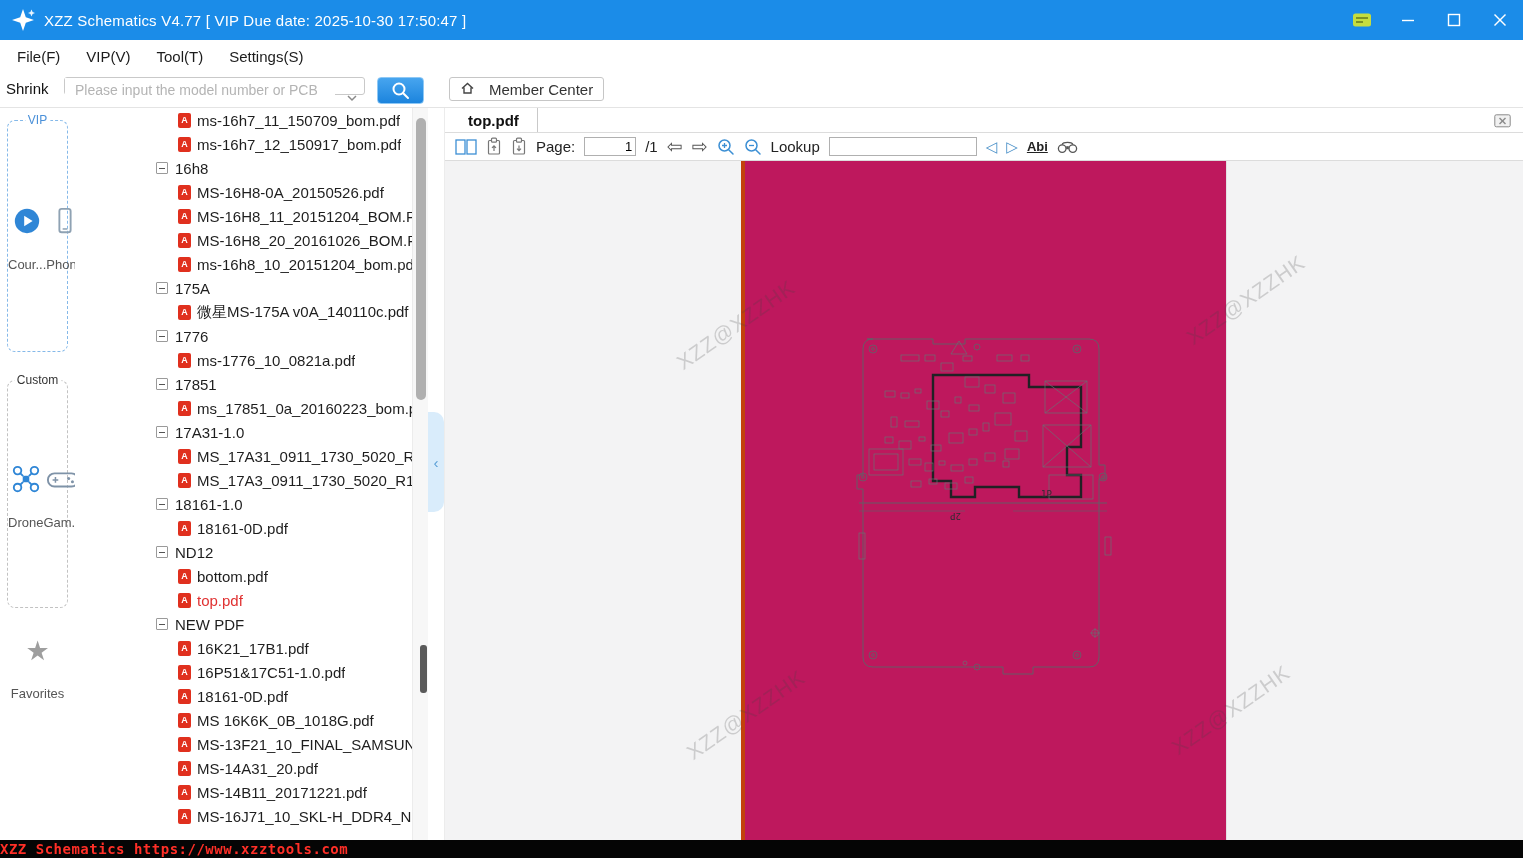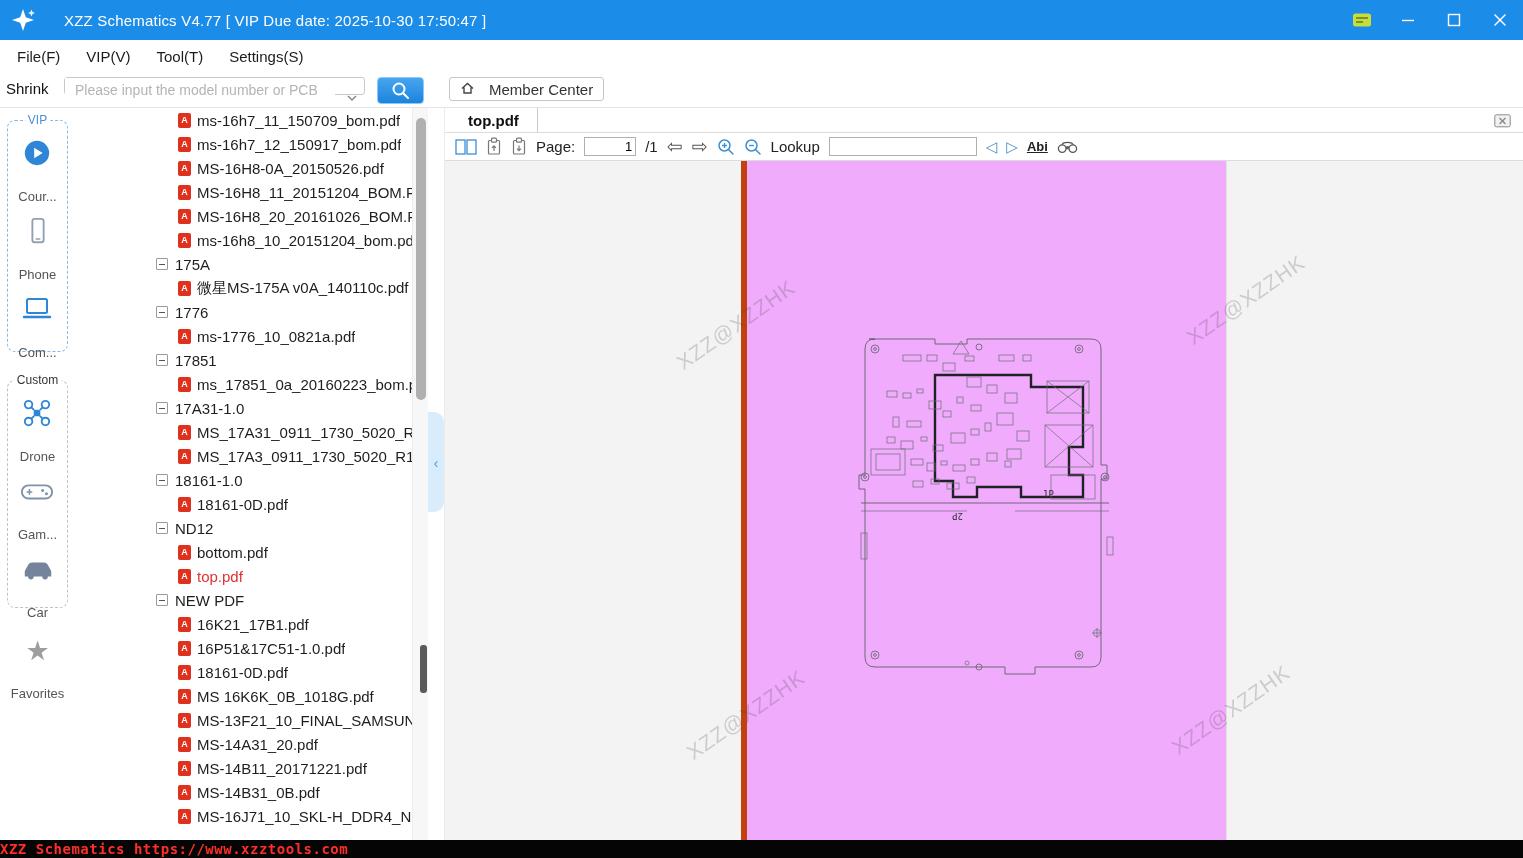--- a/index.html
+++ b/index.html
@@ -2,41 +2,41 @@
 <html><head>
 <meta charset="utf-8">
 <style>
   *{box-sizing:border-box;margin:0;padding:0}
   body{margin:0;background:#777;font-family:"Liberation Sans",sans-serif}
   #app{position:relative;width:1523px;height:858px;background:#fff;overflow:hidden;font-family:"Liberation Sans",sans-serif}
 
   
   .titlebar{position:absolute;left:0;top:0;width:1523px;height:40px;background:#1b8ce8;display:flex;align-items:center}
   .app-logo{margin-left:10px;display:flex;align-items:center}
-  .title{color:#fff;font-size:15px;margin-left:28px;letter-spacing:.2px}
+  .title{color:#fff;font-size:15px;margin-left:8px;letter-spacing:.2px}
   .win-controls{position:absolute;right:10px;top:0;height:40px;display:flex;align-items:center;gap:20px}
   .win-btn{width:26px;height:26px;display:flex;align-items:center;justify-content:center;cursor:pointer}
 
   
   .menubar{position:absolute;left:0;top:40px;width:1523px;height:32px;background:#fff;display:flex;align-items:flex-end;padding-left:4px}
   .menu-item{padding:0 13px;font-size:15px;color:#1c1c1c;cursor:pointer;height:100%;display:flex;align-items:center}
 
   
   .searchrow{position:absolute;left:0;top:72px;width:1523px;height:36px;background:#fff;border-bottom:1px solid #e4e4e4}
   .shrink{position:absolute;left:6px;top:8px;font-size:15px;color:#111;cursor:pointer}
   .search-box{position:absolute;left:64px;top:5px;width:301px;height:18px;border:1px solid #c9c9c9;border-radius:3px;background:#fff}
   .search-box input{border:none;outline:none;width:270px;height:24px;padding:0 4px 0 10px;font-size:14px;color:#333;font-family:"Liberation Sans",sans-serif}
   .search-box input::placeholder{color:#b4b4b4}
   .search-box .chev{position:absolute;right:7px;top:10px;cursor:pointer}
   .search-btn{position:absolute;left:377px;top:5px;width:47px;height:27px;background:linear-gradient(#47a5ef,#1c84dd);border:1px solid #8ec8f5;border-radius:4px;display:flex;align-items:center;justify-content:center;cursor:pointer}
   .member-btn{position:absolute;left:449px;top:5px;height:24px;padding:0 10px;border:1px solid #c6c6c6;border-radius:3px;display:flex;align-items:center;gap:14px;font-size:15px;color:#333;cursor:pointer;background:#fff}
 
   
   .sidebar{position:absolute;left:0;top:108px;width:75px;height:732px;background:#fff}
-  .group{position:absolute;left:7px;width:61px;border:1px dashed #c2c2c2;border-radius:8px;display:flex;flex-direction:column;align-items:center;padding-top:16px}
+  .group{position:absolute;left:7px;width:61px;border:1px dashed #c2c2c2;border-radius:8px;display:flex;flex-direction:row;align-items:center;padding-top:16px}
   .group.vip{top:12px;height:232px;border-color:#85b9e9}
   .group.custom{top:272px;height:228px}
   .legend{position:absolute;top:-8px;left:50%;transform:translateX(-50%);background:#fff;padding:0 3px;font-size:12px;white-space:nowrap}
   .vip .legend{color:#4a90d9}
   .custom .legend{color:#333}
   .side-item{display:flex;flex-direction:column;align-items:center;margin-bottom:11px;cursor:pointer}
   .sicon{height:32px;display:flex;align-items:center;justify-content:center}
   .side-label{font-size:13px;color:#555;margin-top:20px;white-space:nowrap}
   .fav{position:absolute;left:0;top:528px;width:75px}
   .star{font-size:27px;color:#9e9e9e;line-height:30px}
@@ -69,21 +69,21 @@
   .tab-close{position:absolute;right:12px;top:4px;cursor:pointer}
   .pdftoolbar{position:absolute;left:0;top:25px;width:100%;height:28px;background:#fff;border-bottom:1px solid #dcdcdc;display:flex;align-items:center;gap:9px;padding-left:10px;font-size:15px;color:#222}
   .tb-icon{display:flex;align-items:center;justify-content:center;cursor:pointer}
   .page-input{width:52px;height:19px;border:1px solid #b0b0b0;font-size:13px;text-align:right;padding-right:3px;outline:none;font-family:"Liberation Sans",sans-serif}
   .lookup-input{width:148px;height:19px;border:1px solid #b0b0b0;outline:none;font-size:13px;padding:0 4px;font-family:"Liberation Sans",sans-serif}
   .arrow-glyph{font-size:19px;color:#555;line-height:1;cursor:pointer}
   .tri-glyph{font-size:15px;color:#4a90c8;line-height:1;cursor:pointer}
   .abi{font-size:13px;font-weight:bold;color:#222;text-decoration:underline;cursor:pointer}
 
   .canvas{position:absolute;left:0;top:53px;width:1079px;height:679px;background:#f3f3f4;overflow:hidden}
-  .page{position:absolute;left:296px;top:0;width:486px;height:679px;background:#f0abfc;border-left:6px solid #c2410c;border-right:1px solid #e2e2e2;z-index:1}
+  .page{position:absolute;left:296px;top:0;width:486px;height:679px;background:#be185d;border-left:4px solid #c2410c;border-right:1px solid #e2e2e2;z-index:1}
   .pcb{position:absolute;left:100px;top:172px;width:288px;height:348px}
   .watermark{position:absolute;transform:translate(-50%,-50%) rotate(-35deg);font-size:21px;color:rgba(70,70,70,0.22);letter-spacing:1px;z-index:3;white-space:nowrap}
 
   
   .statusbar{position:absolute;left:0;top:840px;width:1523px;height:18px;background:#050505;display:flex;align-items:center;justify-content:flex-start}
   .statusbar span{color:#ff2f27;font-size:14px;font-weight:bold;font-family:"DejaVu Sans Mono",monospace;letter-spacing:.5px}
 </style>
 </head>
 <body>
 
@@ -235,20 +235,24 @@
 
   <div class="tree" id="tree">
       <div class="tree-row file">
         <span class="pdf-ico"></span>
         <span class="tree-label">ms-16h7_11_150709_bom.pdf</span>
       </div>
       <div class="tree-row file">
         <span class="pdf-ico"></span>
         <span class="tree-label">ms-16h7_12_150917_bom.pdf</span>
       </div>
+      <div class="tree-row folder">
+        <span class="minus-box"></span>
+        <span class="tree-label">16h8</span>
+      </div>
       <div class="tree-row file">
         <span class="pdf-ico"></span>
         <span class="tree-label">MS-16H8-0A_20150526.pdf</span>
       </div>
       <div class="tree-row file">
         <span class="pdf-ico"></span>
         <span class="tree-label">MS-16H8_11_20151204_BOM.PDF</span>
       </div>
       <div class="tree-row file">
         <span class="pdf-ico"></span>
@@ -338,24 +342,20 @@
         <span class="pdf-ico"></span>
         <span class="tree-label">MS-13F21_10_FINAL_SAMSUNG</span>
       </div>
       <div class="tree-row file">
         <span class="pdf-ico"></span>
         <span class="tree-label">MS-14A31_20.pdf</span>
       </div>
       <div class="tree-row file">
         <span class="pdf-ico"></span>
         <span class="tree-label">MS-14B11_20171221.pdf</span>
-      </div>
-      <div class="tree-row file">
-        <span class="pdf-ico"></span>
-        <span class="tree-label">MS-14B31_0B.pdf</span>
       </div>
       <div class="tree-row file">
         <span class="pdf-ico"></span>
         <span class="tree-label">MS-16J71_10_SKL-H_DDR4_N16</span>
       </div>
     </div>
 
   <div class="vscroll">
     <div class="thumb1"></div>
     <div class="thumb2"></div>

